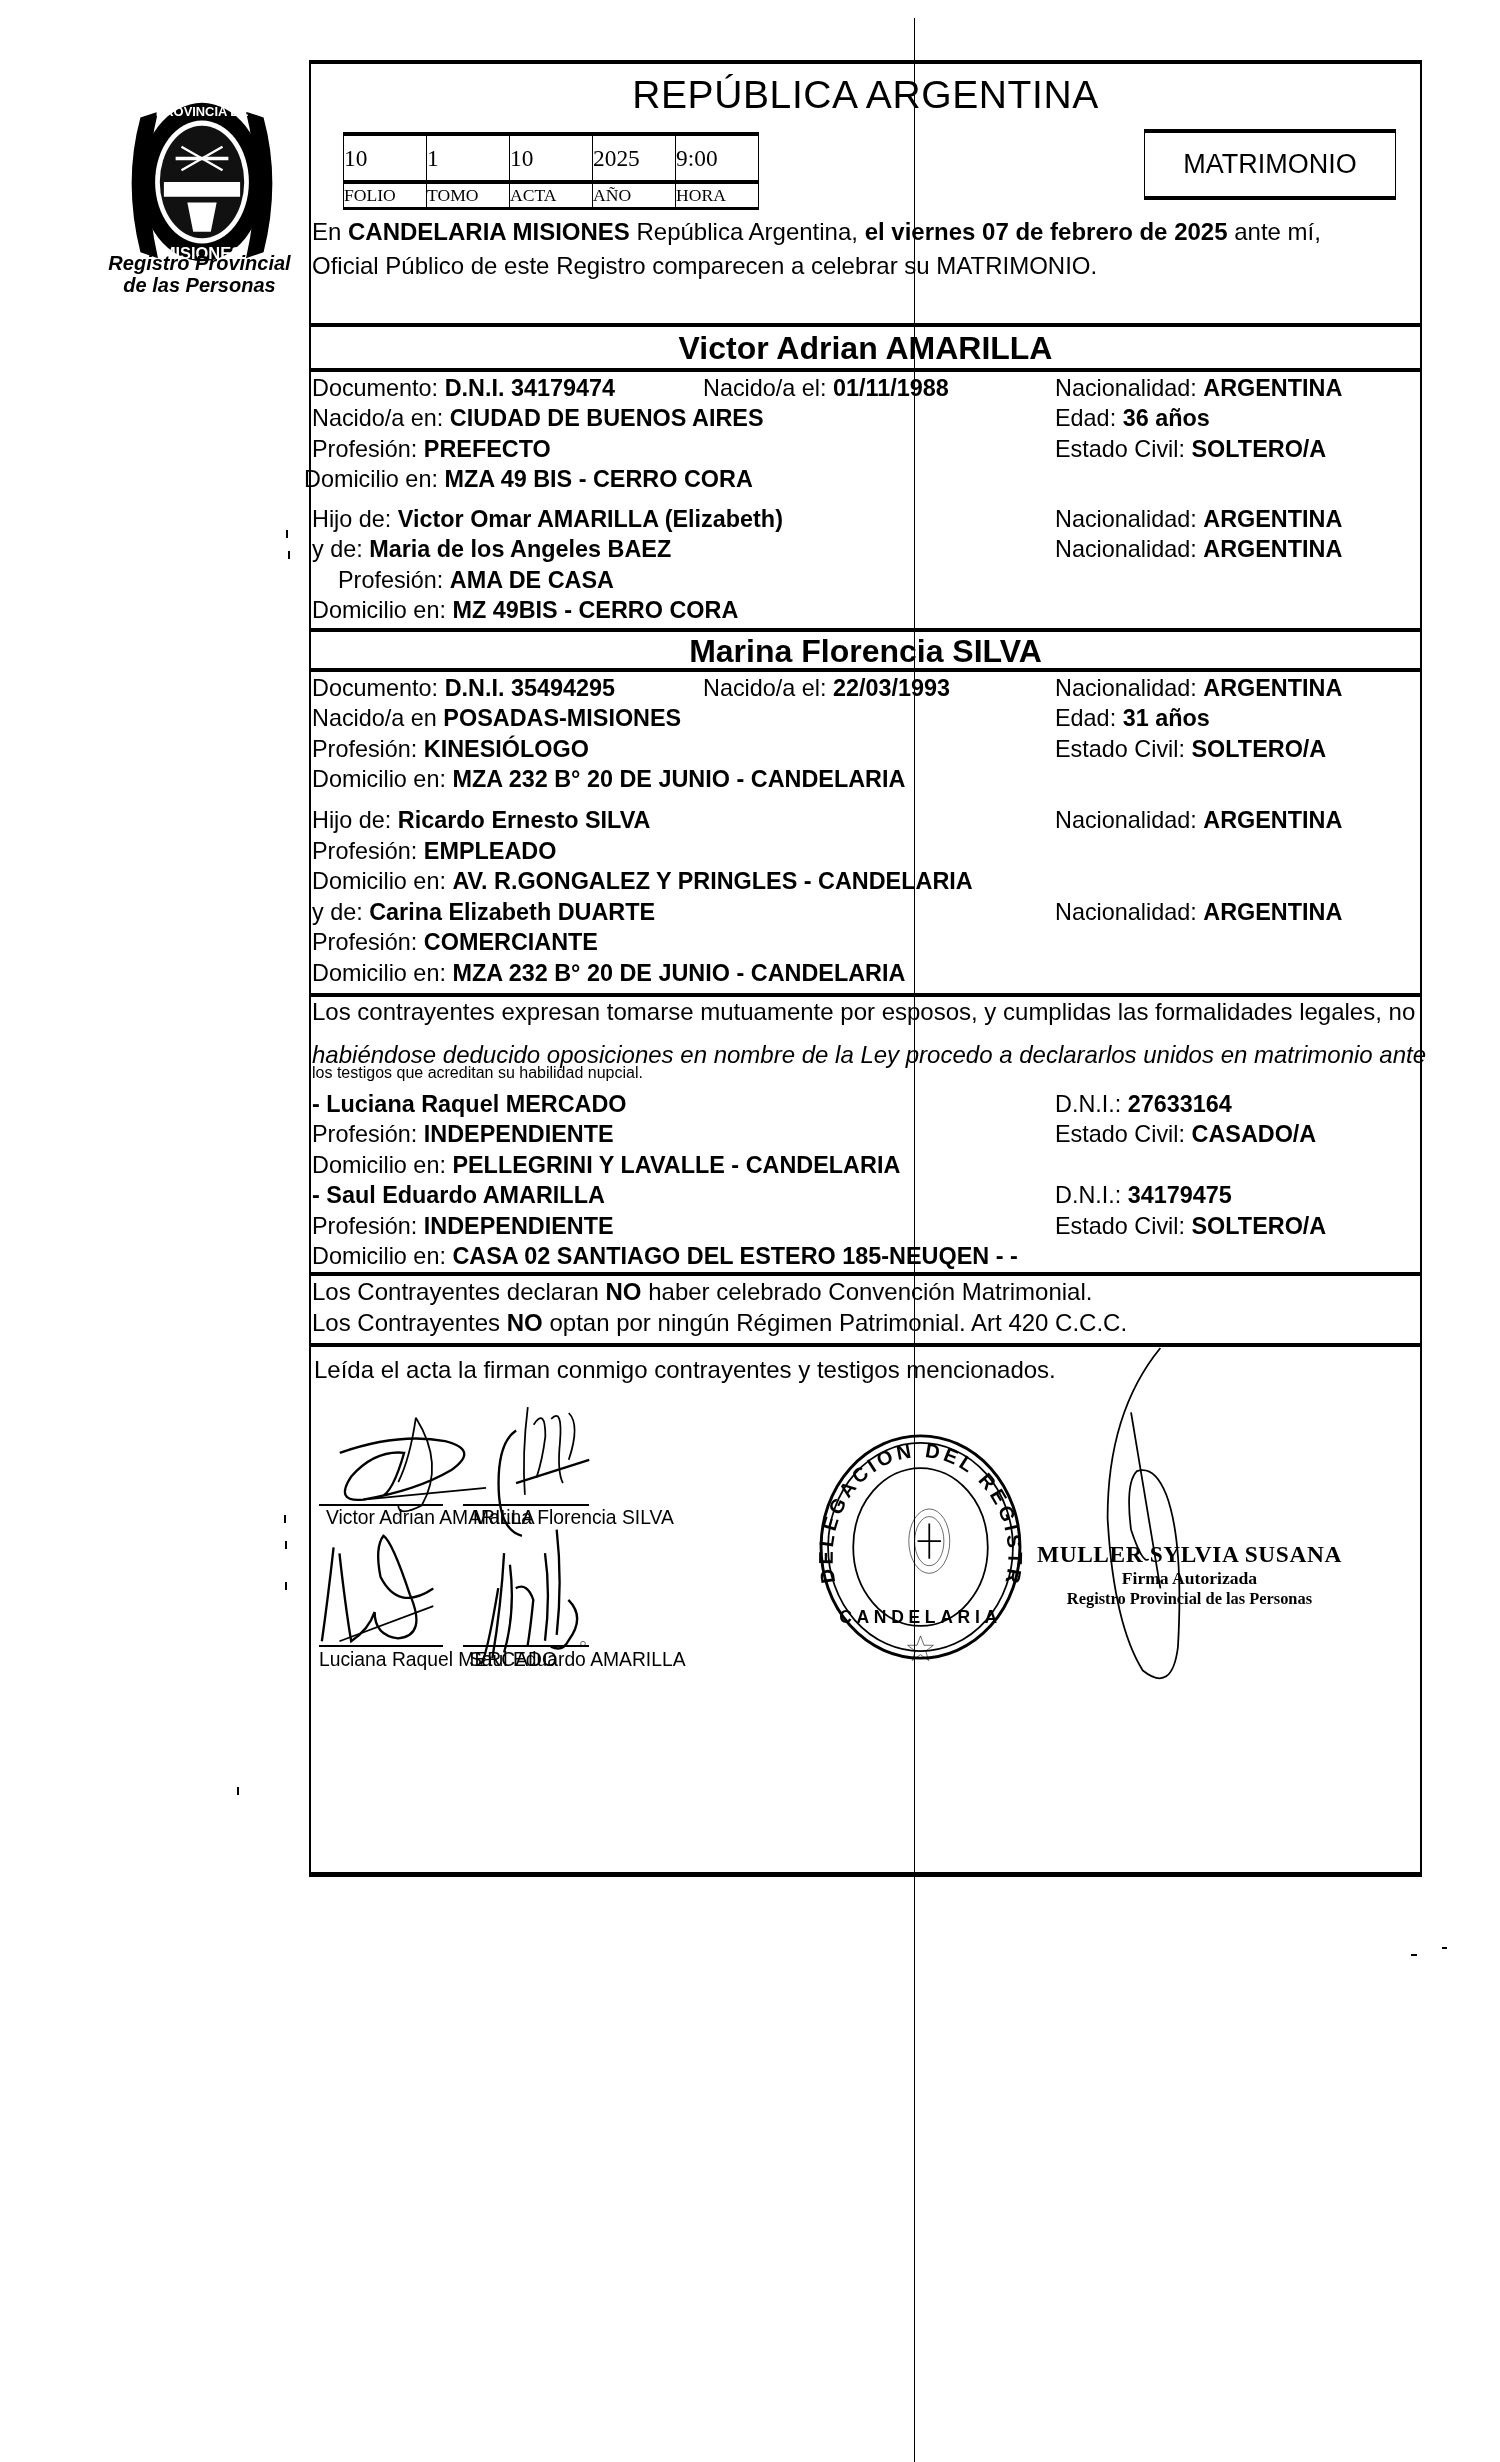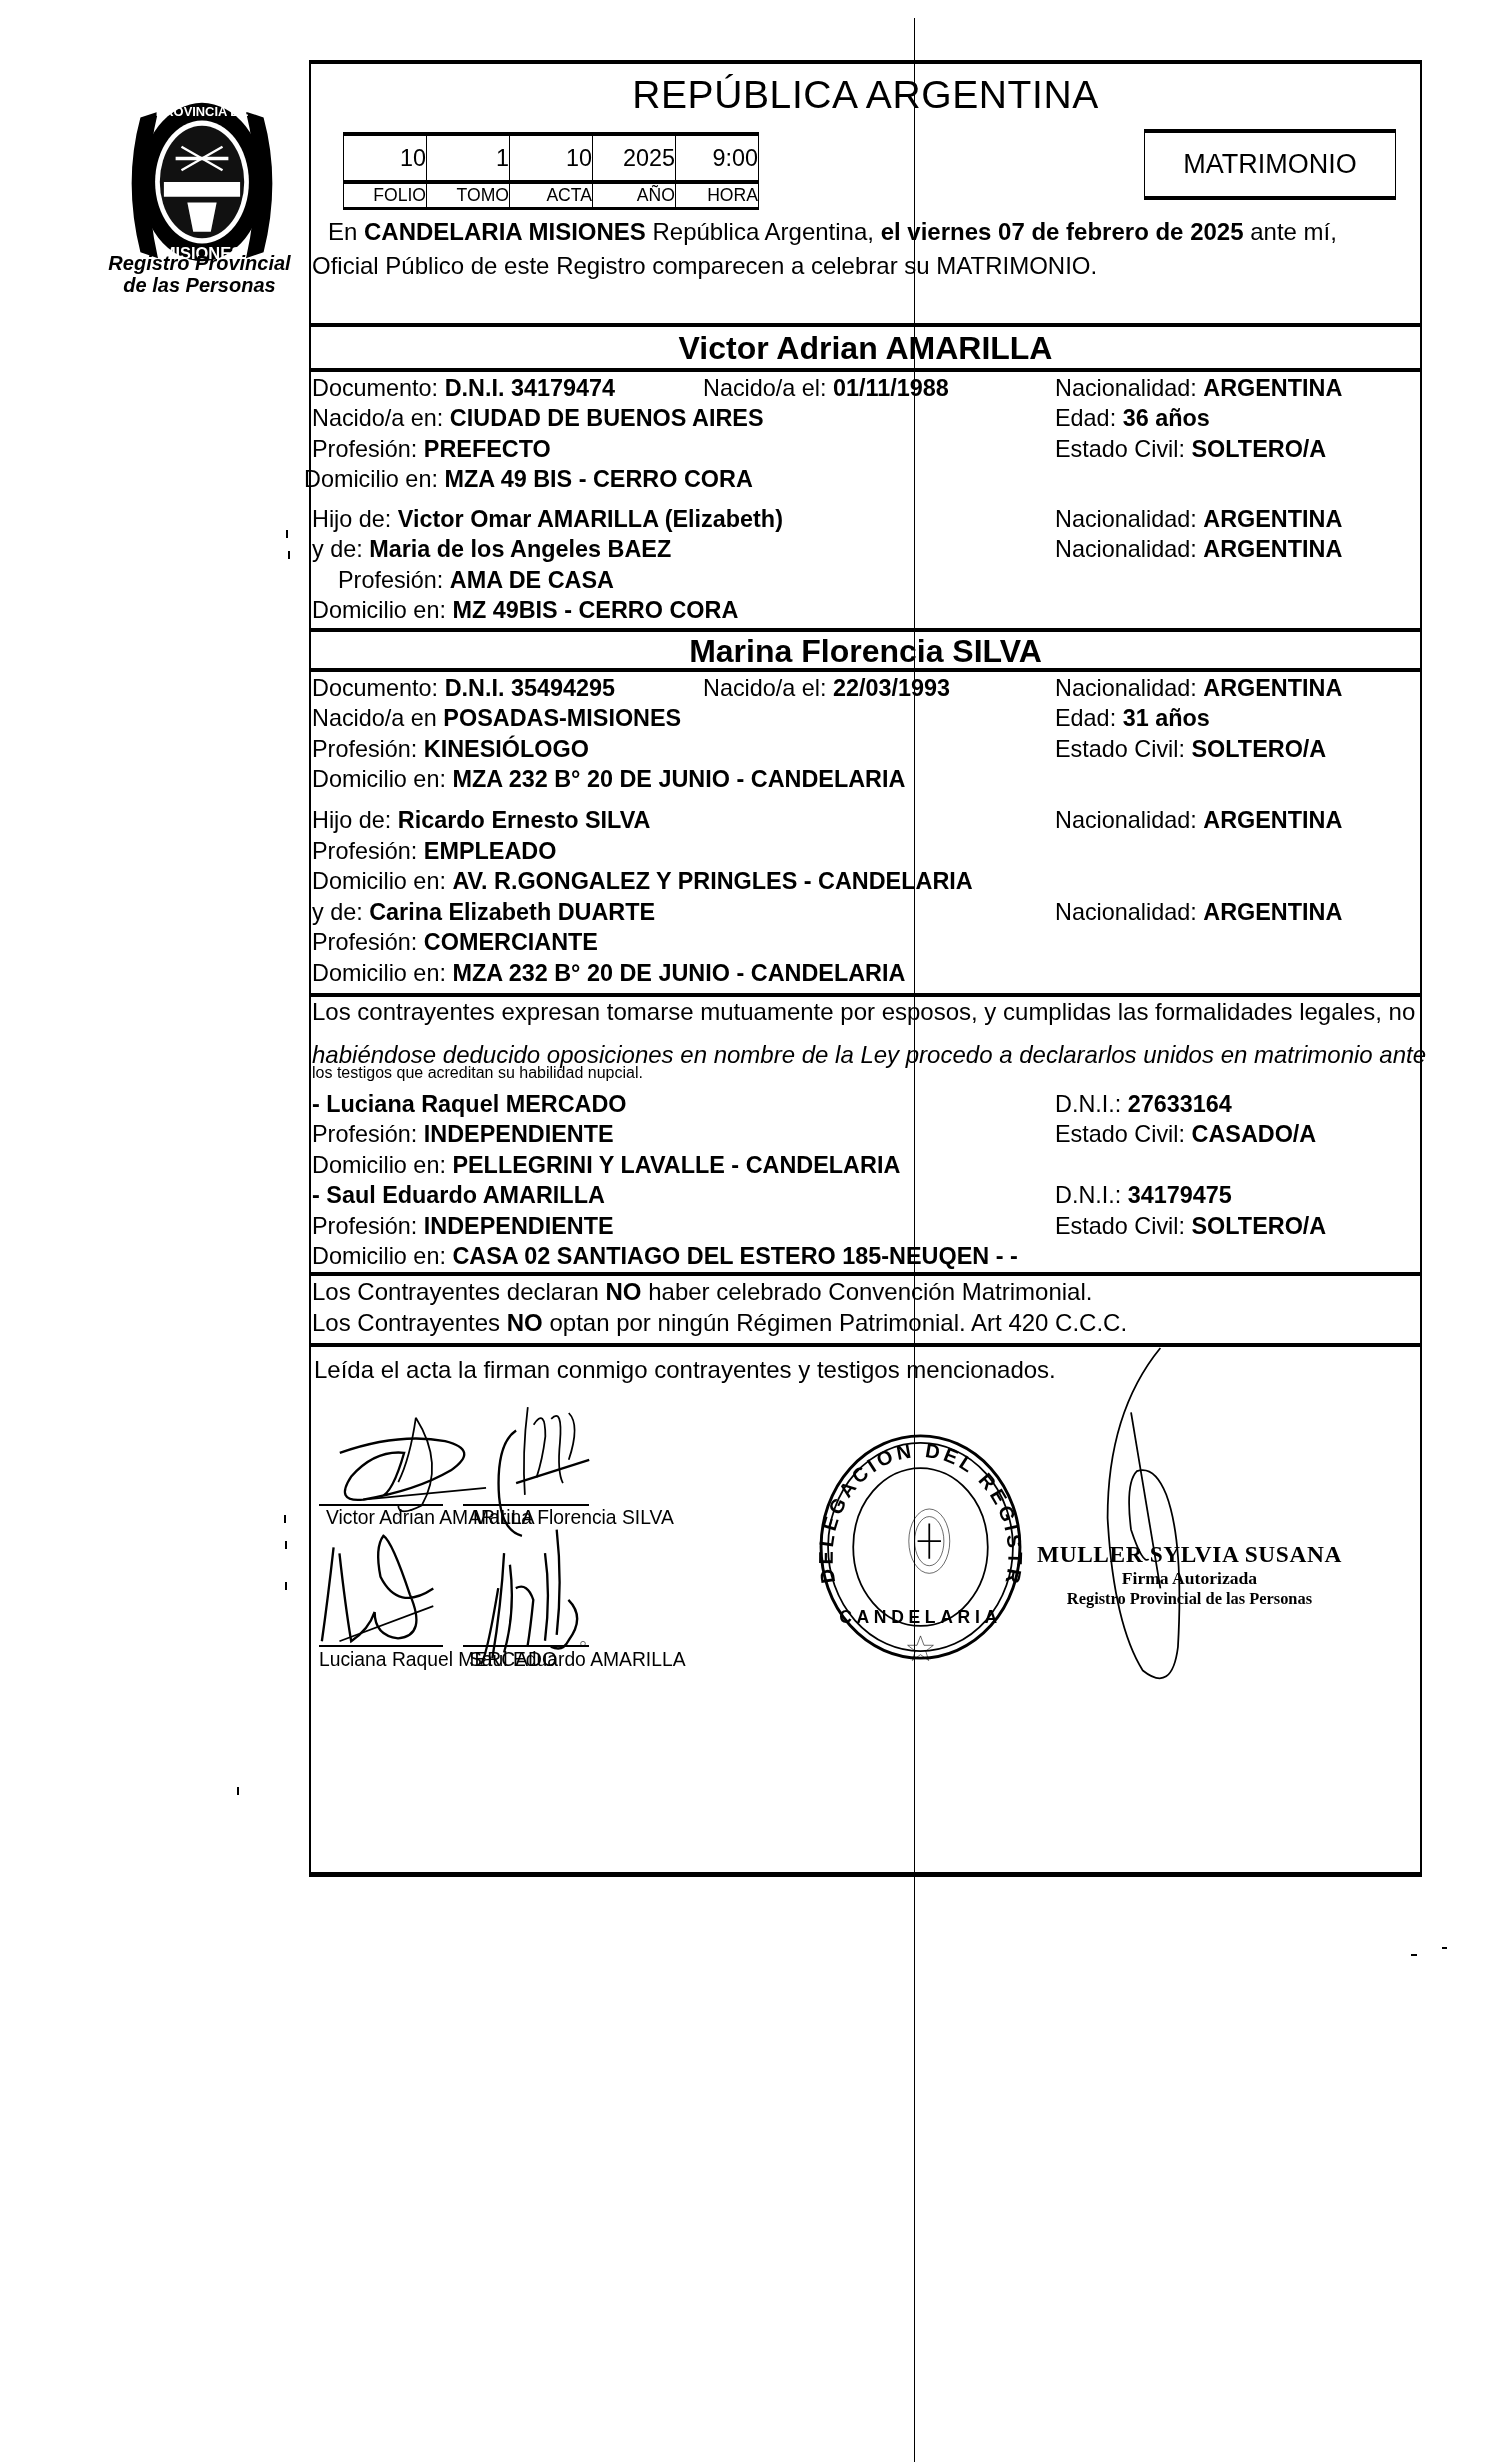--- a/index.html
+++ b/index.html
@@ -18,21 +18,21 @@
            border: 2.3px solid #000; border-top-width: 4.7px; border-bottom-width: 5.9px; box-sizing: border-box; }
   .hline { position: absolute; left: 309px; width: 1113px; height: 3.5px; background: #000; }
 
   
   #fold { left: 914px; top: 17.6px; width: 1.2px; height: 2445px; background: #000; }
 
   #title { left: 309px; top: 63px; width: 1113px; text-align: center; font-size: 39px; line-height: 64px; letter-spacing: 0.6px; }
 
   
   #reg-table { left: 343px; top: 132px; border-collapse: collapse; font-size: 22px; }
-  #reg-table td { border: 1.8px solid #000; width: 82px; text-align: right; padding: 0; }
+  #reg-table td { border: 1.8px solid #000; width: 82px; text-align: left; padding: 0; font-family: Liberation Serif, serif; }
   #reg-table tr.vals td { height: 44px; font-size: 23.4px; border-top-width: 4.1px; }
   #reg-table tr.lbls td { height: 23.4px; font-size: 17.6px; border-top-width: 4.1px; border-bottom-width: 3.5px; }
 
   #type-box { left: 1144px; top: 129px; width: 252px; height: 71px; border: 1.8px solid #000;
               border-top-width: 4.1px; border-bottom-width: 4.1px; box-sizing: border-box;
               font-size: 27px; display: flex; align-items: center; justify-content: center; }
 
   .txt { font-size: 23.4px; line-height: 30.5px; white-space: nowrap; }
   .sec-name { left: 309px; width: 1113px; text-align: center; font-size: 32px; font-weight: bold; line-height: 41px; }
 
@@ -97,21 +97,21 @@
     <td>TOMO</td>
     <td>ACTA</td>
     <td>AÑO</td>
     <td>HORA</td>
   </tr>
 </tbody>
   </table>
 
 <div class="abs" id="type-box">MATRIMONIO</div>
 
-<div class="abs txt" style="left:312px; top:217px; font-size:24px;margin-left:16px;">
+<div class="abs txt" style="left:312px; top:217px; font-size:24px;">
   <span>En </span><span class="b">CANDELARIA MISIONES</span><span>  República Argentina, </span><span class="b">el viernes 07 de febrero de 2025</span><span> ante mí,</span>
 </div>
 <div class="abs txt" style="left:312px; top:251px; font-size:24px;">Oficial Público de este Registro comparecen a celebrar su MATRIMONIO.</div>
 
 <div class="abs sec-name" style="top:328px;">Victor Adrian AMARILLA</div>
 
 <div class="abs txt" style="left:312px; top:373px;"><span>Documento: </span><span class="b">D.N.I. 34179474</span></div>
 <div class="abs txt" style="left:703px; top:373px;"><span>Nacido/a el: </span><span class="b">01/11/1988</span></div>
 <div class="abs txt" style="left:1055px; top:373px;"><span>Nacionalidad: </span><span class="b">ARGENTINA</span></div>
 

